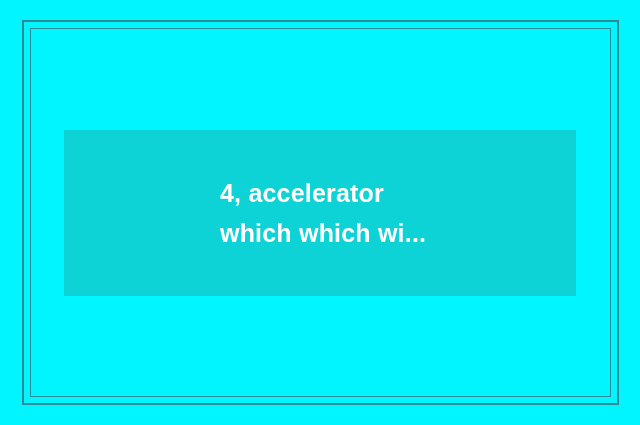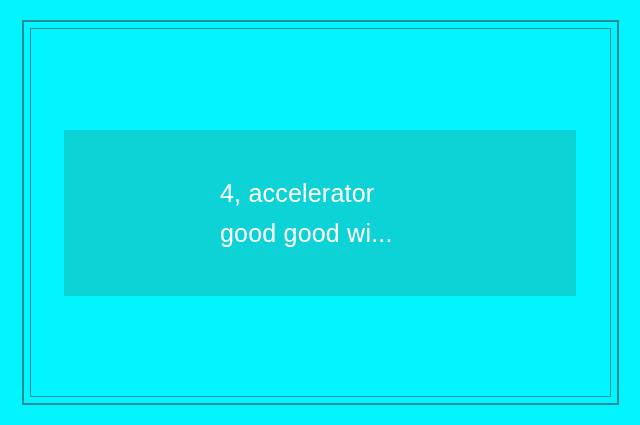--- a/index.html
+++ b/index.html
@@ -55,33 +55,33 @@
     flex-direction: column;
     align-items: flex-start;
     justify-content: center;
     box-sizing: border-box;
     padding-left: 156px;
   }
 
   .caption-line {
     color: #ffffff;
     font-size: 25px;
-    font-weight: normal;
+    font-weight: bold;
     line-height: 40px;
     letter-spacing: 0.2px;
     white-space: nowrap;
   }
 </style>
 </head>
 <body>
 
 <div id="canvas">
 
   <div class="frame-outer"></div>
 
   <div class="frame-inner"></div>
 
   <div class="caption-band">
     <div class="caption-line">4, accelerator</div>
-    <div class="caption-line">good good wi...</div>
+    <div class="caption-line">which which wi...</div>
   </div>
 
 </div>
 
 </body></html>

